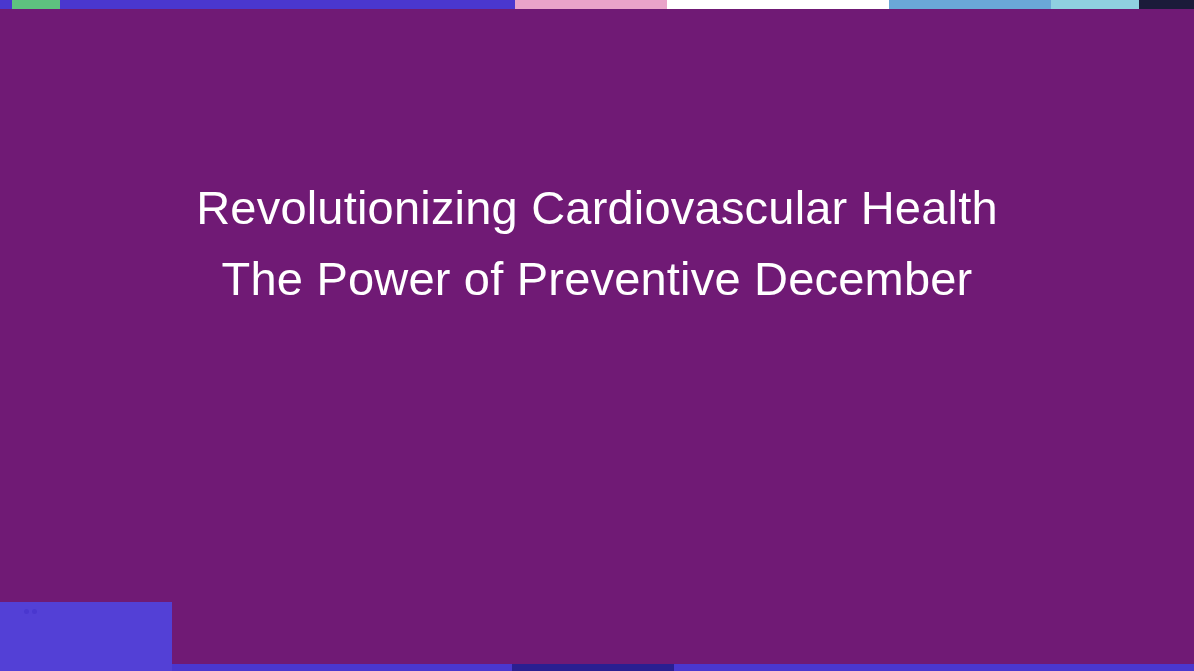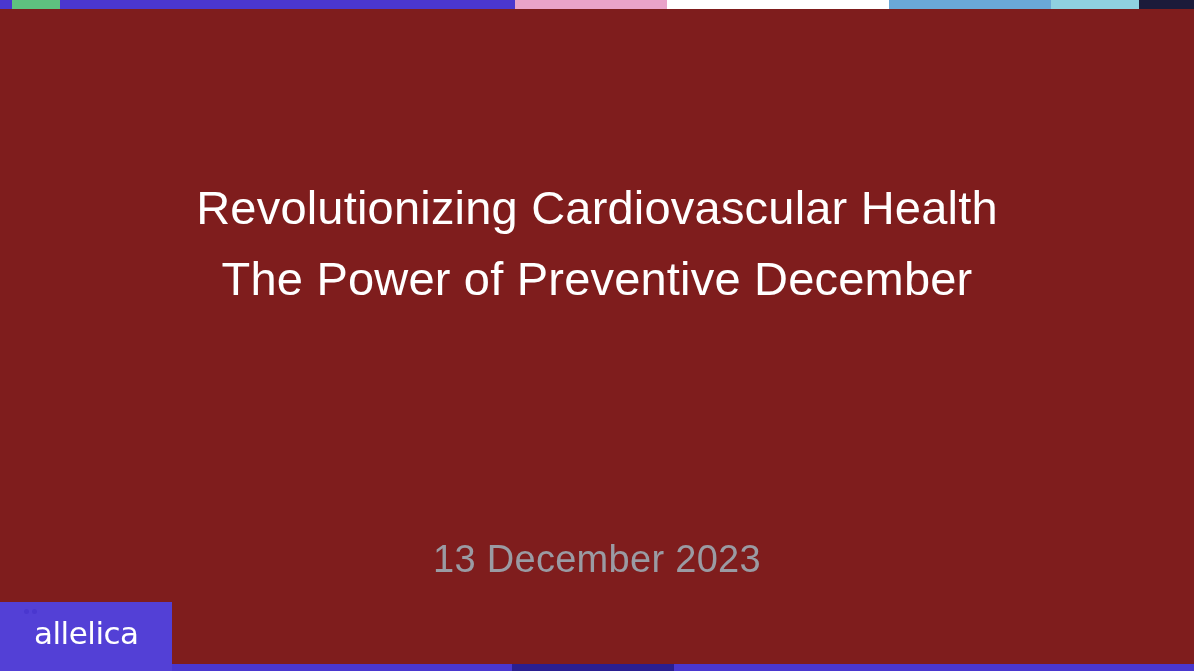--- a/index.html
+++ b/index.html
@@ -4,21 +4,21 @@
 <style>
   html, body {
     margin: 0;
     padding: 0;
     background: #4a37cf;
   }
   #slide {
     position: relative;
     width: 1194px;
     height: 671px;
-    background: #7f1d1d;
+    background: #701a75;
     overflow: hidden;
     font-family: "Liberation Sans", sans-serif;
   }
 
   
   .topbar {
     position: absolute;
     top: 0;
     left: 0;
     width: 1194px;
@@ -118,24 +118,22 @@
     <div class="seg" style="width:162px;background:#6aa8d8;"></div>
     <div class="seg" style="width:88px;background:#8fd0e0;"></div>
     <div class="seg" style="width:55px;background:#1b1b3a;"></div>
   </div>
 
   <div class="title-block">
     <span class="title-line">Revolutionizing Cardiovascular Health</span>
     <span class="title-line">The Power of Preventive December</span>
   </div>
 
-  <div class="date">13 December 2023</div>
 
   <div class="logo-box">
-    <div class="logo-wordmark">allelica</div>
     <div class="logo-dots">
       <span class="d1"></span>
       <span class="d2"></span>
     </div>
   </div>
 
   <div class="bottombar">
     <div class="seg" style="width:172px;background:#5340d6;"></div>
     <div class="seg" style="width:340px;background:#4a37cf;"></div>
     <div class="seg" style="width:162px;background:#2a1f91;"></div>

